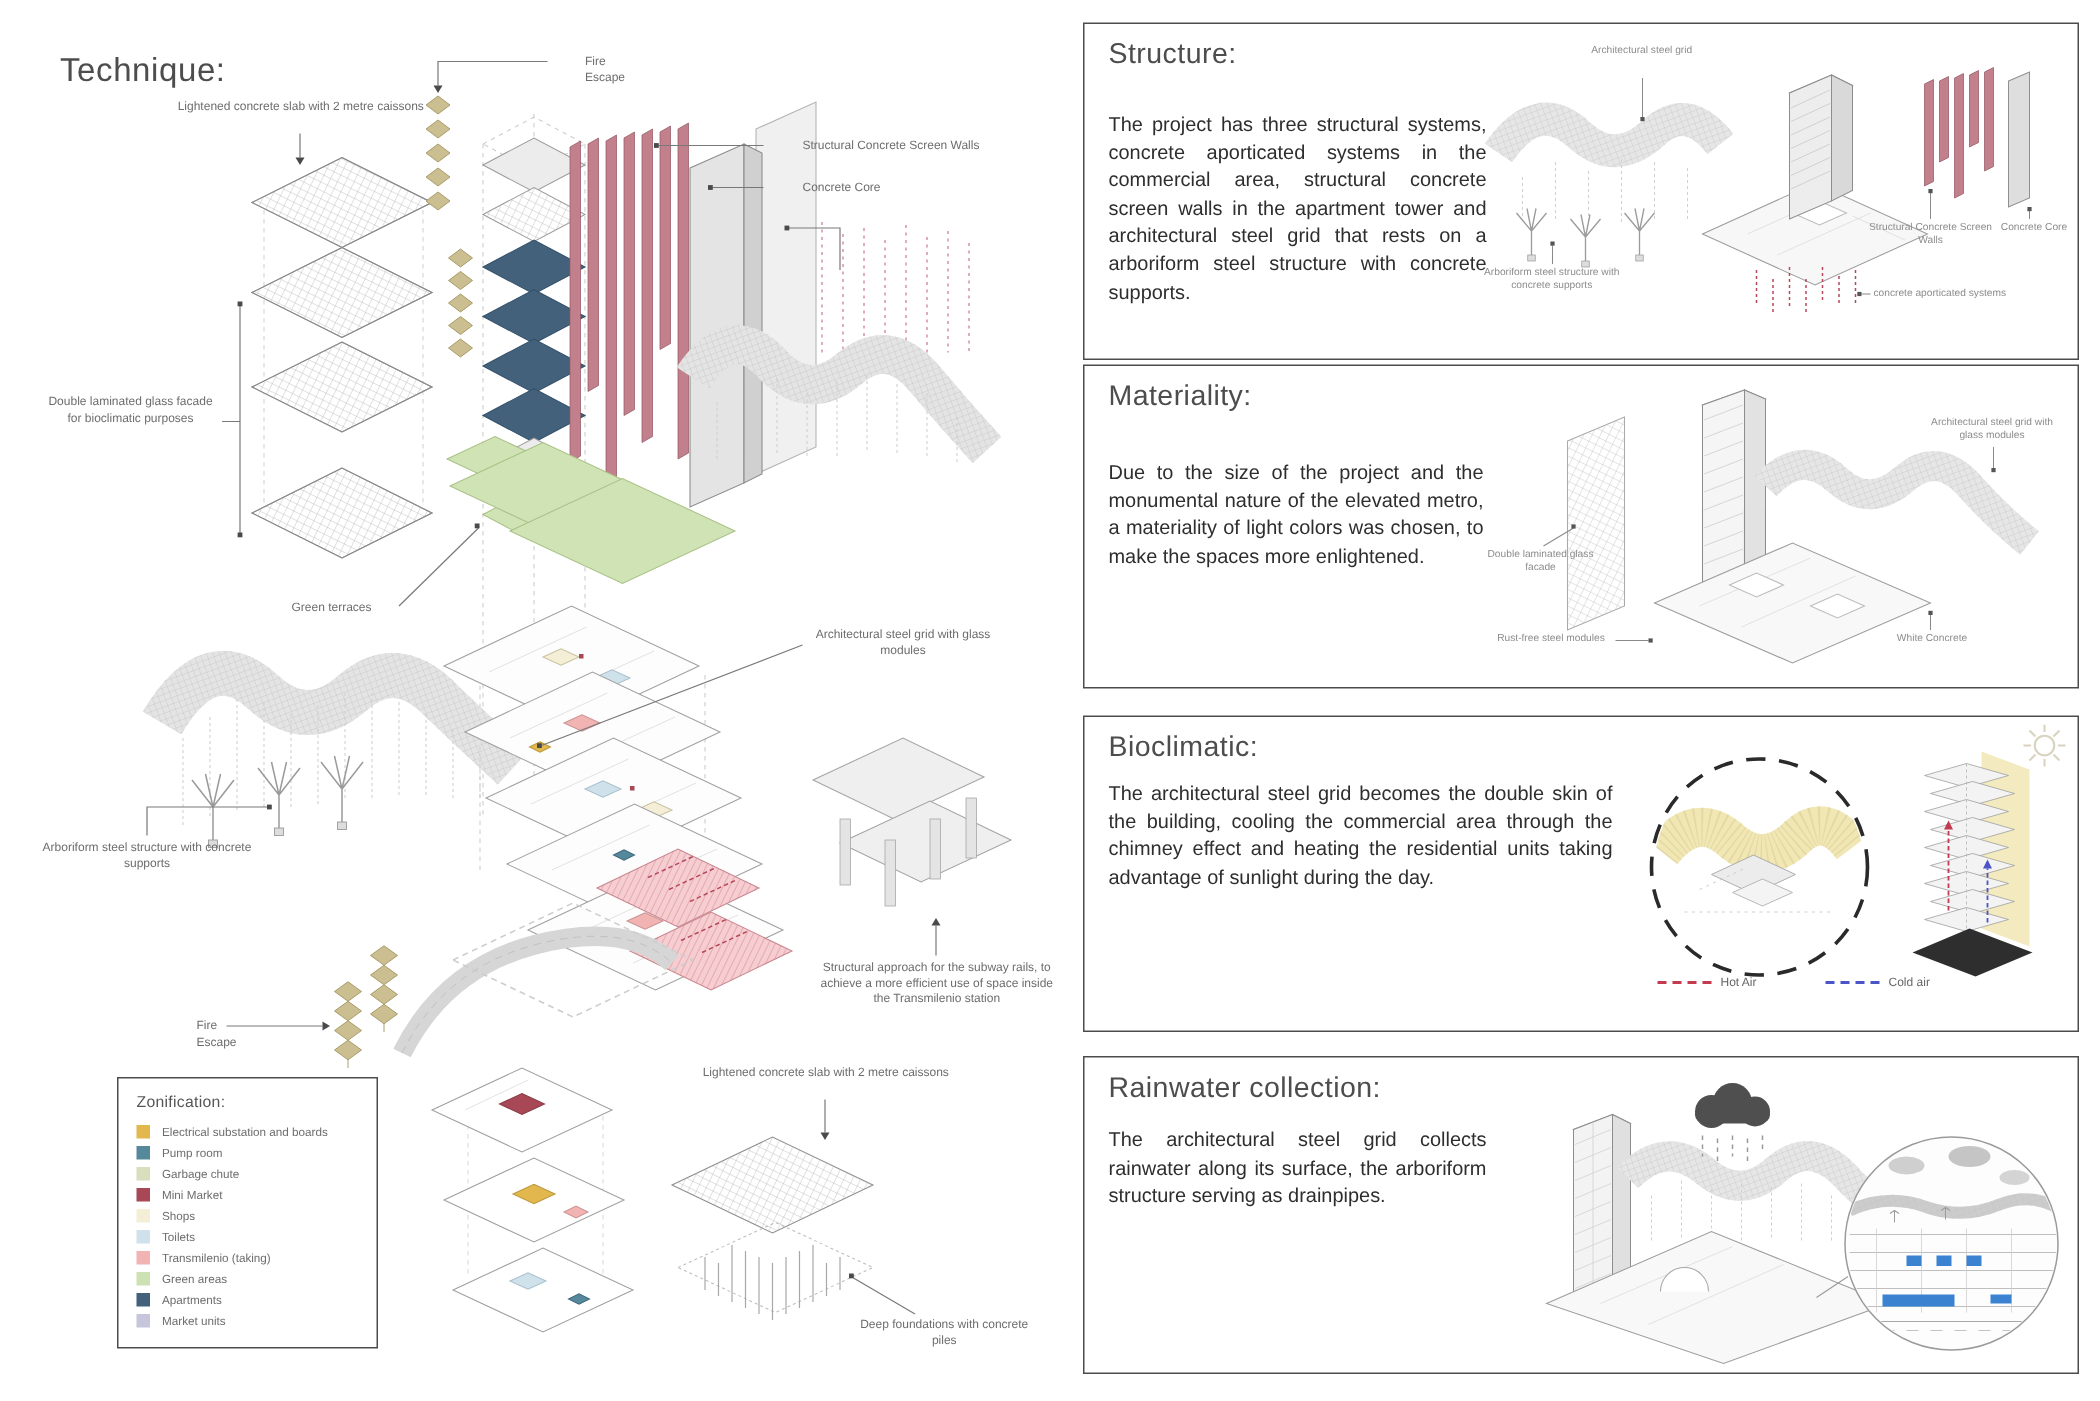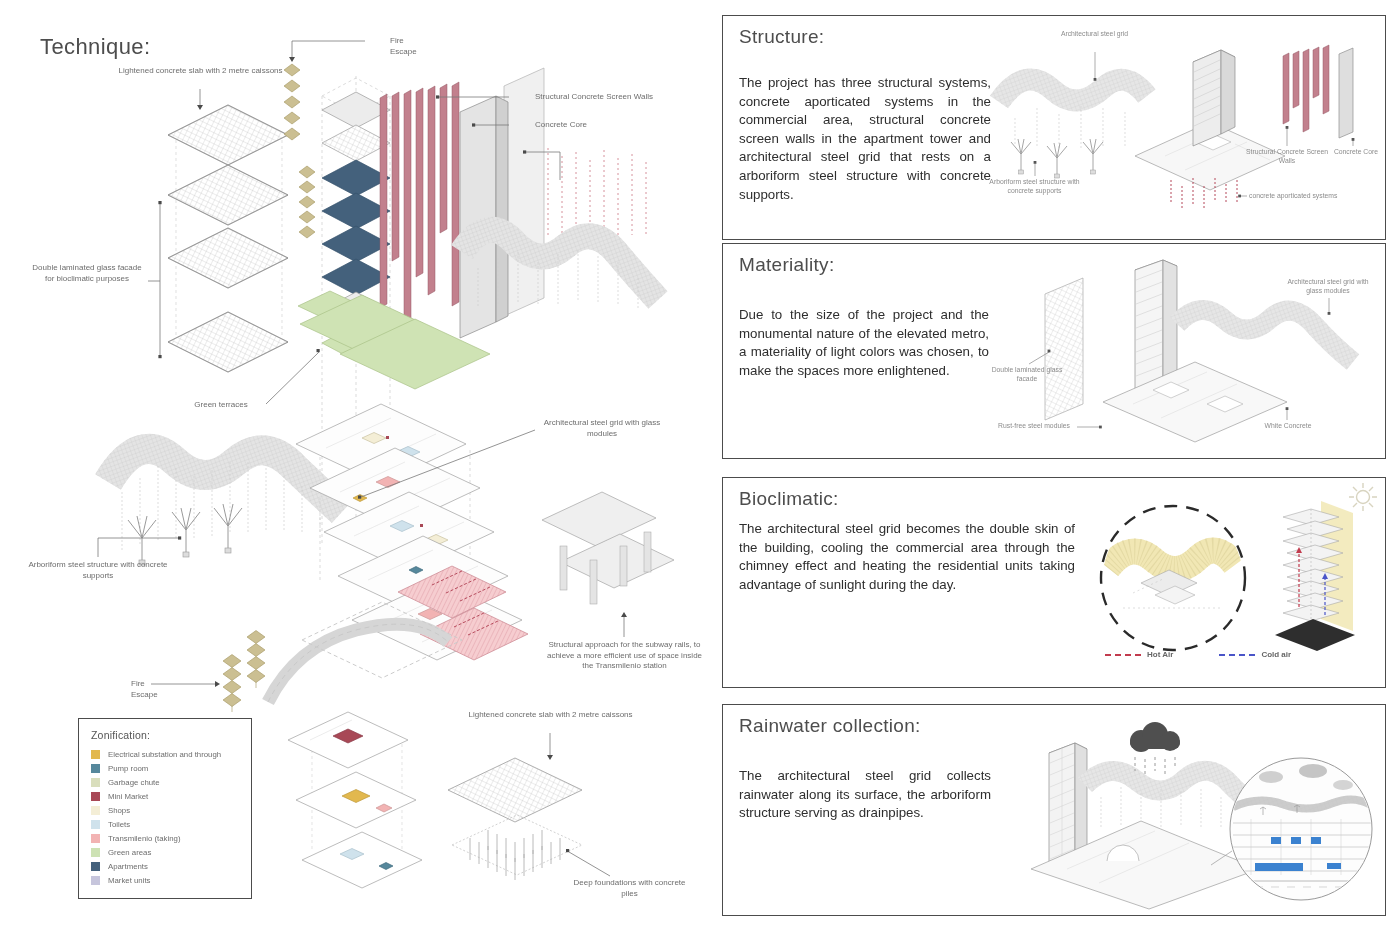--- a/index.html
+++ b/index.html
@@ -25,21 +25,21 @@
   
   .panel { position:absolute; left:722px; width:664px; border:1px solid #4c4c4c; background:#fff; }
   .panel-title { position:absolute; left:16px; top:10px; font-size:19px; font-weight:400;
     color:#4d4d4d; letter-spacing:.3px; }
   .pbody { position:absolute; font-size:13.3px; color:#2e2e2e; line-height:1.4; text-align:justify; }
   .pbody p + p { margin-top:9px; }
   .diag { position:absolute; }
   .dlabel { position:absolute; font-size:6.8px; color:#8c8c8c; line-height:1.3; text-align:center; }
   .dlabel.left { text-align:left; }
   .bio-legend { position:absolute; left:382px; top:172px; display:flex; gap:46px; }
-  .bio-item { display:flex; align-items:center; gap:6px;font-weight:bold; }
+  .bio-item { display:flex; align-items:center; gap:6px; }
   .bio-dash { width:36px; height:0; border-top:2px dashed #c23b4e; }
   .bio-label { font-size:8px; color:#666; }
 </style>
 </head>
 <body>
 
 <div class="board">
 
   <div class="left-area">
     <div class="page-title">Technique:</div>
@@ -288,21 +288,21 @@
     <div class="ann" style="left:28px;top:560px;width:140px">Arboriform steel structure with concrete supports</div>
     <div class="ann left" style="left:108px;top:679px;width:58px">Fire Escape</div>
     <div class="ann" style="left:542px;top:640px;width:165px">Structural approach for the subway rails, to achieve a more efficient use of space inside the Transmilenio station</div>
     <div class="ann" style="left:468px;top:710px;width:165px">Lightened concrete slab with 2 metre caissons</div>
     <div class="ann" style="left:572px;top:878px;width:115px">Deep foundations with concrete piles</div>
 
     <div class="legend">
       <div class="legend-title">Zonification:</div>
       <div class="legend-row">
           <span class="swatch" style="background-color: rgb(226, 184, 78);"></span>
-          <span class="legend-label">Electrical substation and through</span>
+          <span class="legend-label">Electrical substation and boards</span>
         </div>
       <div class="legend-row">
           <span class="swatch" style="background-color: rgb(86, 136, 156);"></span>
           <span class="legend-label">Pump room</span>
         </div>
       <div class="legend-row">
           <span class="swatch" style="background-color: rgb(217, 222, 188);"></span>
           <span class="legend-label">Garbage chute</span>
         </div>
       <div class="legend-row">
@@ -503,21 +503,21 @@
       </div>
       <div class="bio-item">
         <span class="bio-dash" style="border-top-color: rgb(74, 85, 200);"></span>
         <span class="bio-label">Cold air</span>
       </div>
     </div>
   </section>
 
   <section class="panel" style="top:704px;height:212px">
     <h2 class="panel-title">Rainwater collection:</h2>
-    <p class="pbody" style="left:16px;top:62px;width:252px">The architectural steel grid collects rainwater along its surface, the arboriform structure serving as drainpipes.</p>
+    <p class="pbody" style="left:16px;top:46px;width:252px">The architectural steel grid collects rainwater along its surface, the arboriform structure serving as drainpipes.</p>
     <div class="diag" style="left:248px;top:6px;width:410px;height:202px">
       <svg width="410" height="202">
         <defs>
           <pattern id="s4mesh" width="4" height="4" patternUnits="userSpaceOnUse" patternTransform="rotate(-20)">
             <path d="M0 0H4M0 0V4" fill="none" stroke="#c2c2c2" stroke-width="0.45"></path>
           </pattern>
           <clipPath id="s4clip">
               <circle cx="330" cy="118" r="70"></circle>
             </clipPath>
         </defs>

